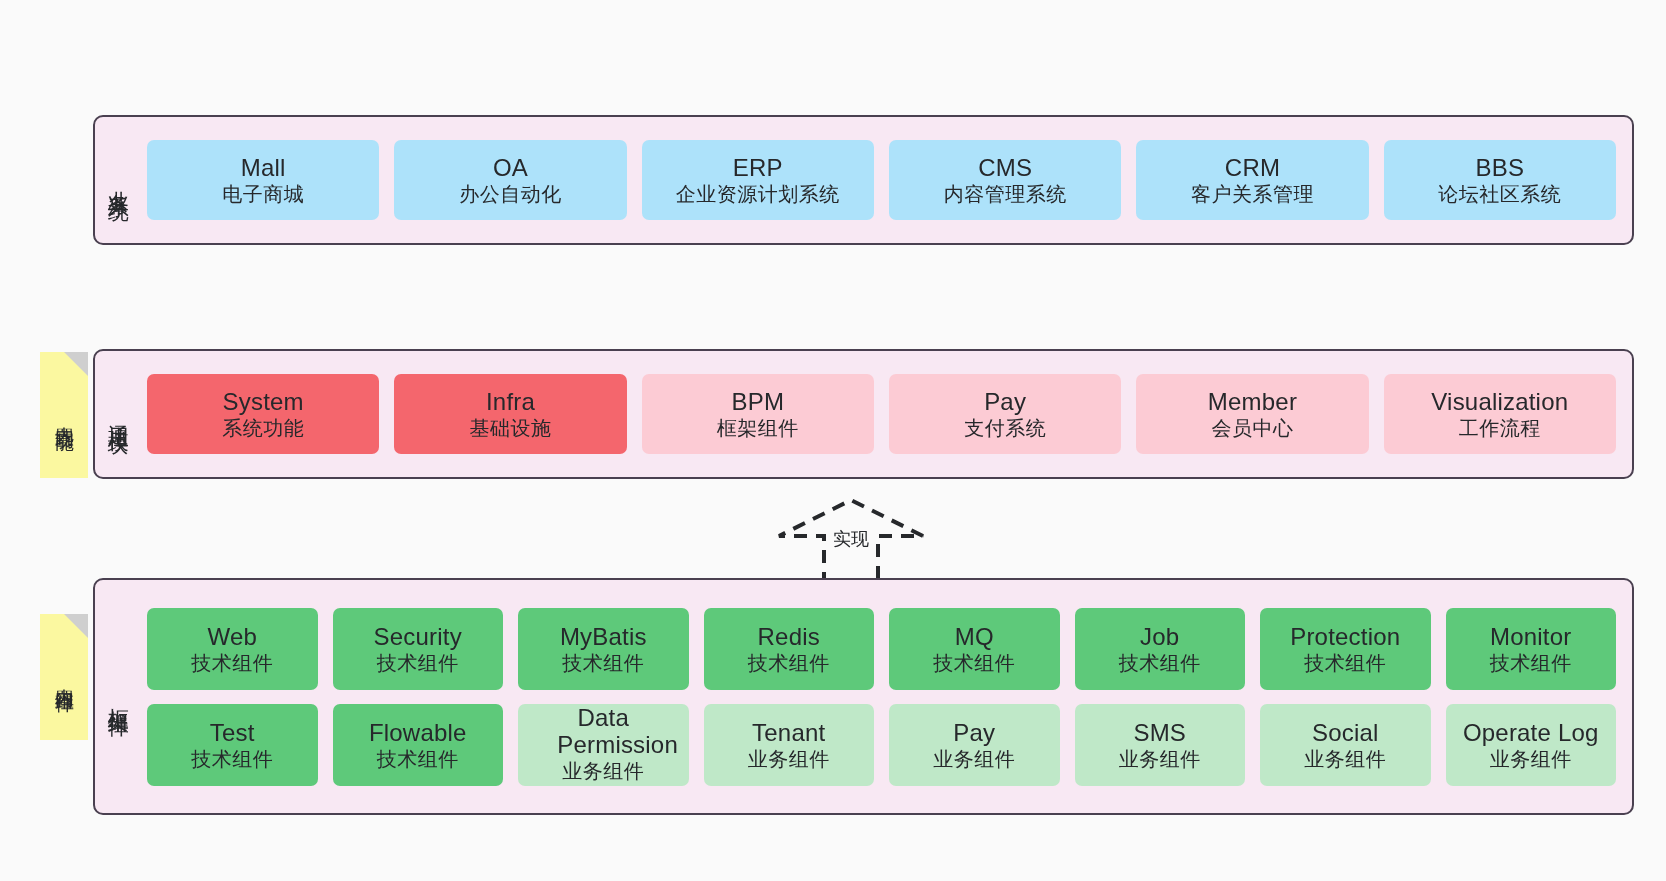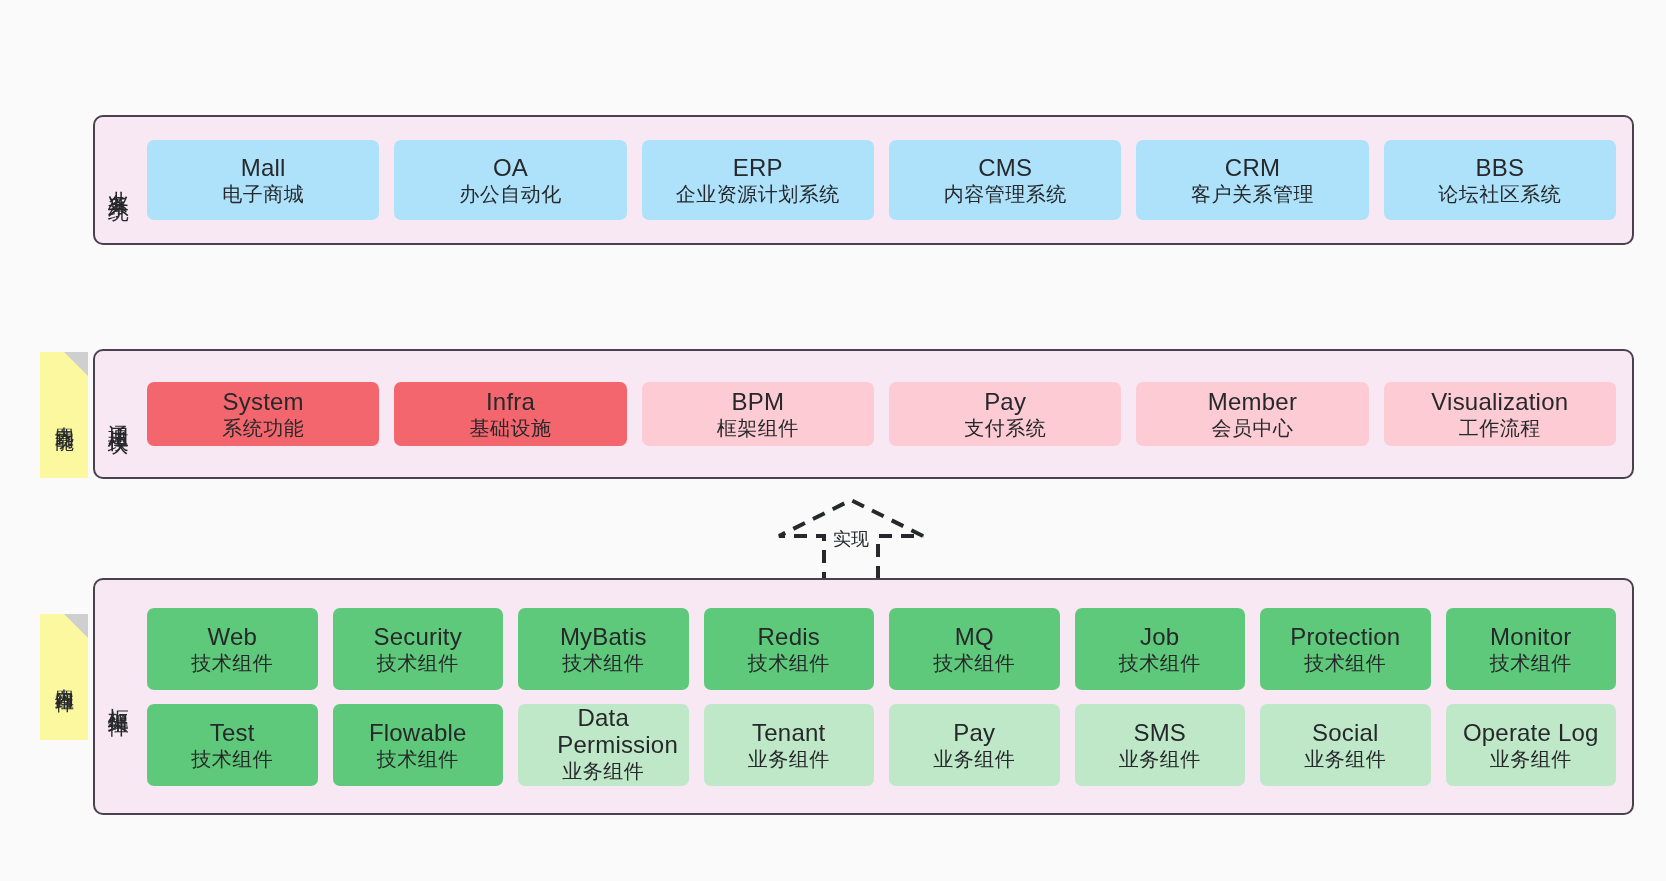--- a/index.html
+++ b/index.html
@@ -175,21 +175,21 @@
 
 
   <div class="note" id="note-builtin-function" style="left:40px; top:352px; width:48px; height:126px;">
     <span class="fold"></span>
     <span>内置功能</span>
   </div>
 
   <div class="layer" id="layer-common" style="left:93px; top:349px; width:1541px; height:130px;">
     <div class="layer-title">通用模块</div>
     <div class="layer-body">
-      <div class="row" style="height:64px;">
+      <div class="row" style="height:80px;">
         <div class="card c-red">
           <span class="en">System</span>
           <span class="cn">系统功能</span>
         </div>
         <div class="card c-red">
           <span class="en">Infra</span>
           <span class="cn">基础设施</span>
         </div>
         <div class="card c-pink">
           <span class="en">BPM</span>

